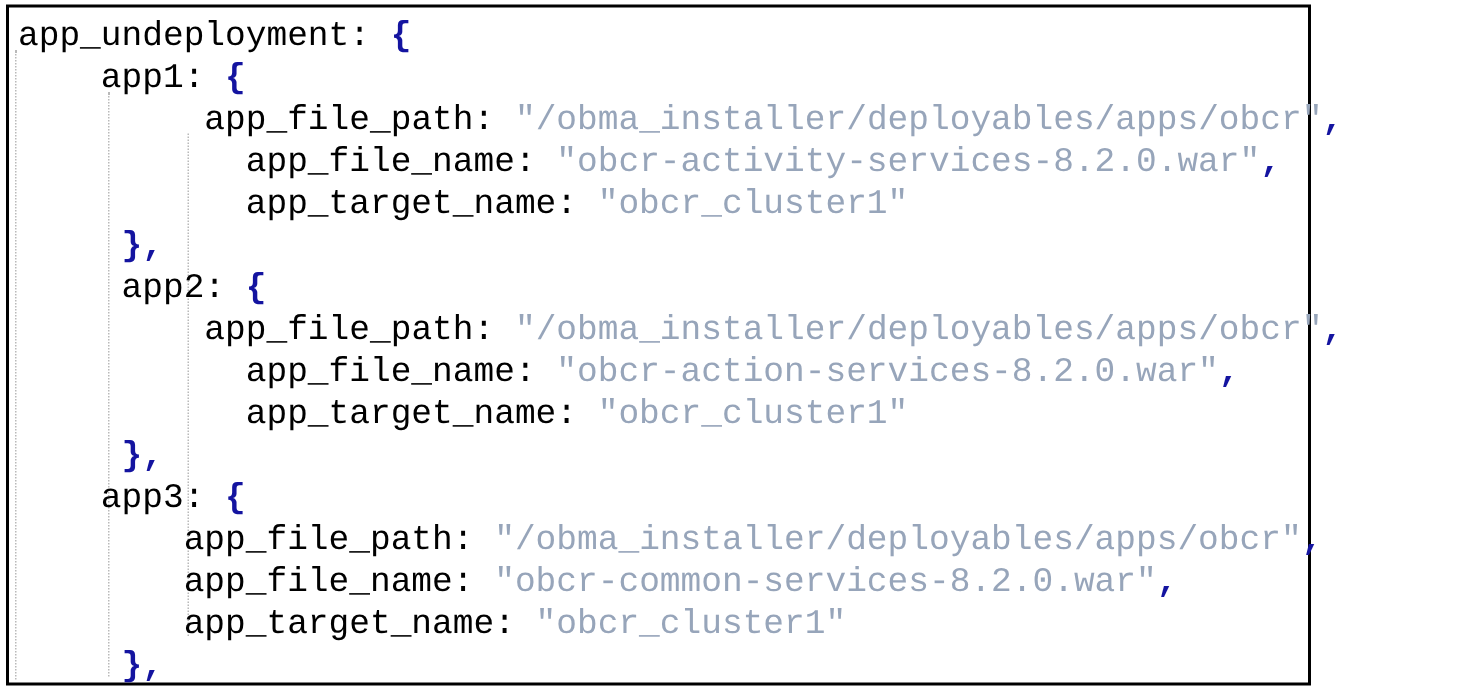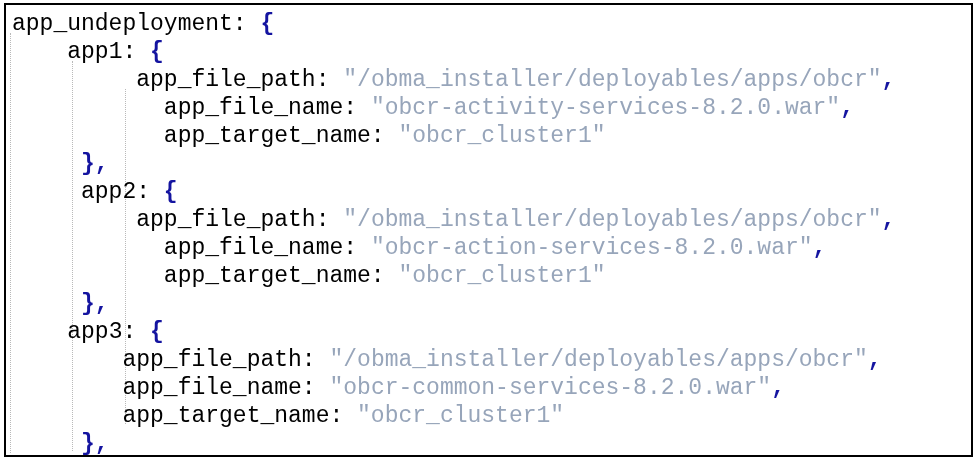--- a/index.html
+++ b/index.html
@@ -7,21 +7,21 @@
     padding: 0;
     background: #ffffff;
     width: 978px;
     height: 466px;
     overflow: hidden;
   }
   .code-box {
     position: absolute;
     left: 4px;
     top: 3px;
-    width: 969px;
+    width: 870px;
     height: 454px;
     border: 2px solid #000000;
     box-sizing: border-box;
     background: #ffffff;
   }
   .code-content {
     position: relative;
     padding: 5px 0 0 6px;
     font-family: "Liberation Mono", "DejaVu Sans Mono", monospace;
     font-size: 23px;

